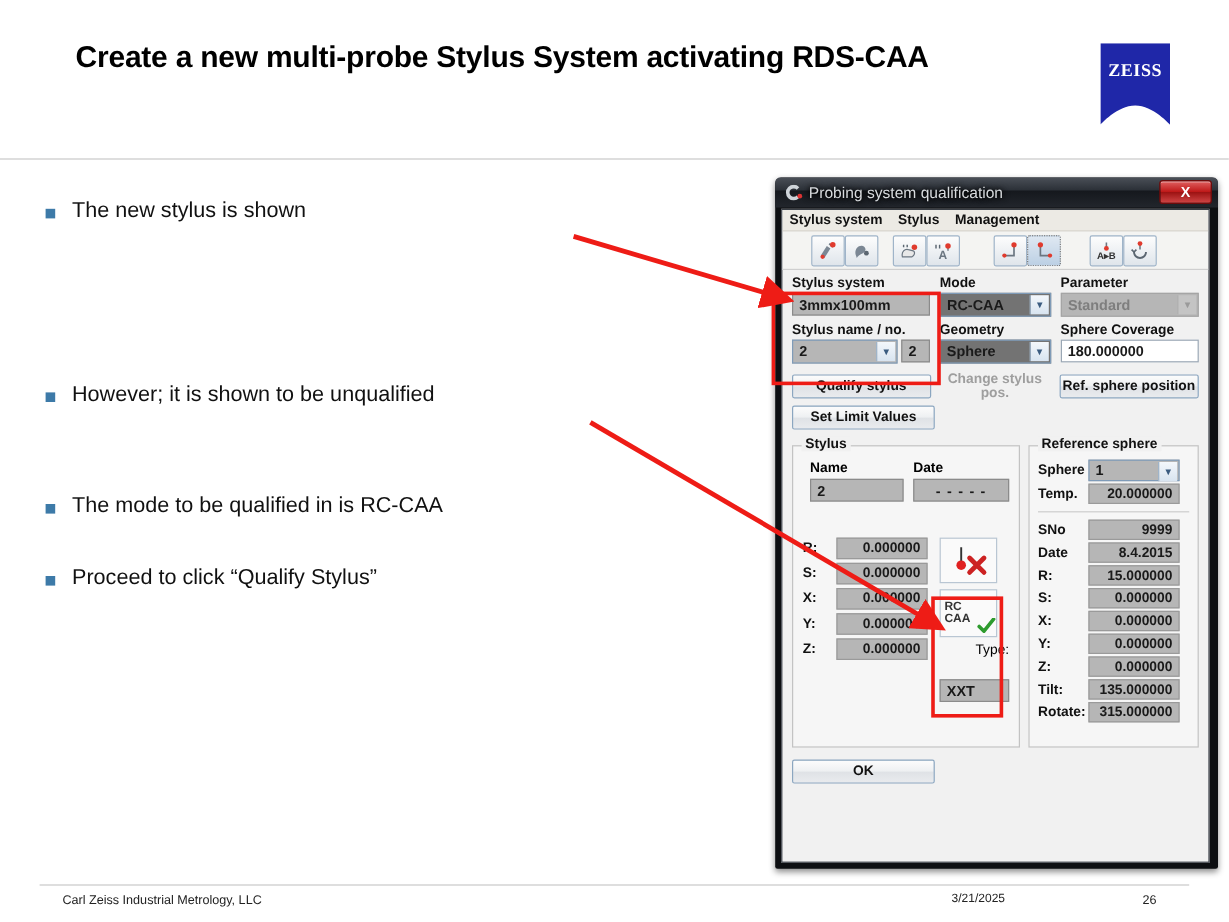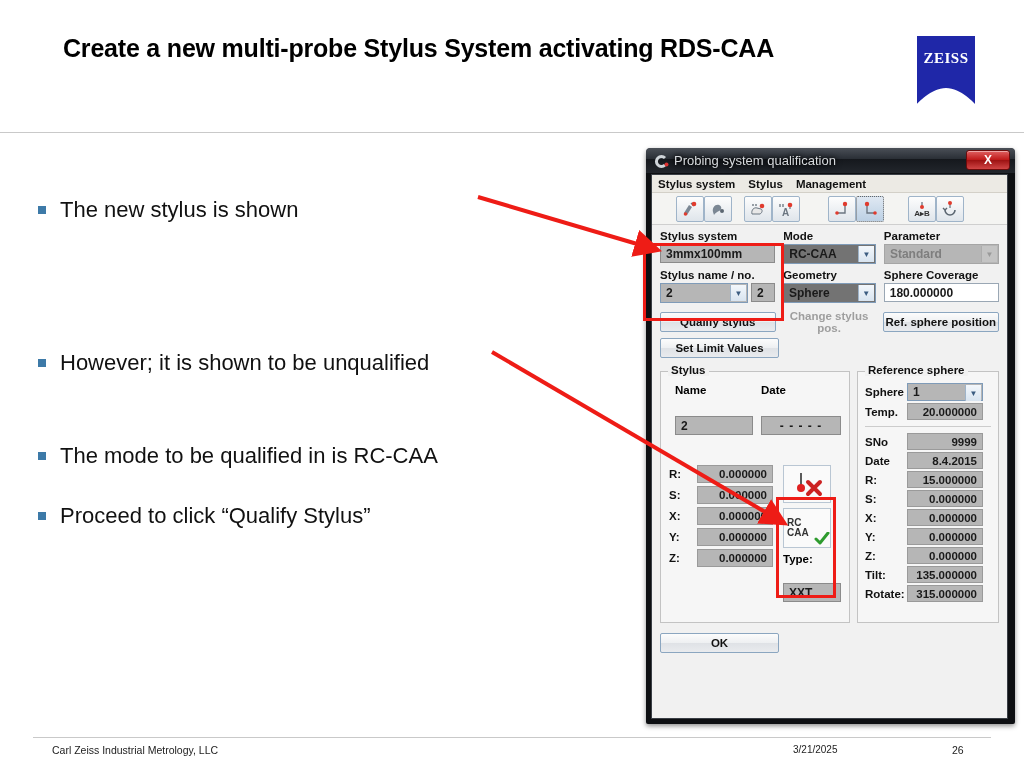--- a/index.html
+++ b/index.html
@@ -22,21 +22,21 @@
   }
   #header-rule{
     position:absolute;left:0;top:132px;width:1024px;height:1px;
     background:#c9c9c9;
   }
 
   
   .bullet{
     position:absolute;left:38px;
     display:flex;align-items:flex-start;
-    font-size:22px;color:#111;line-height:1.2;margin-top:32px;
+    font-size:18px;color:#111;line-height:1.2;
   }
   .bullet .sq{
     width:8px;height:8px;background:#3d7aa8;
     margin-right:14px;margin-top:9px;flex:0 0 auto;
   }
 
   
   #annotations{position:absolute;left:0;top:0;width:1024px;height:768px;pointer-events:none;}
 
   
@@ -351,21 +351,21 @@
       </div>
       <div class="row" style="margin-bottom:13px;">
         <div class="btn" style="width:119px;">Set Limit Values</div>
       </div>
 
       <div class="row" style="gap:7px;">
 
         <div class="group" style="width:190px;height:252px;padding:12px 8px 0 8px;">
           <span class="gtitle">Stylus</span>
 
-          <div style="display:flex;gap:8px;margin-bottom:20px;padding-left:6px;">
+          <div style="display:flex;gap:8px;margin-bottom:3px;padding-left:6px;">
             <div style="width:78px;font-size:11.5px;font-weight:bold;">Name</div>
             <div style="width:80px;font-size:11.5px;font-weight:bold;">Date</div>
           </div>
           <div style="display:flex;gap:8px;margin-bottom:30px;padding-left:6px;">
             <div class="txtbox" style="width:78px;justify-content:flex-start;">2</div>
             <div class="txtbox" style="width:80px;justify-content:center;letter-spacing:1px;">- - - - -</div>
           </div>
 
           <div style="display:flex;gap:10px;">
             <div style="width:104px;">
@@ -399,21 +399,21 @@
                   <path d="M17 14 L29 26 M29 14 L17 26" stroke="#cc2222" stroke-width="4" stroke-linecap="round"></path>
                 </svg>
               </div>
               <div class="statusicon" style="height:40px;flex-direction:column;align-items:flex-start;justify-content:center;padding-left:3px;position:relative;">
                 <span style="font-size:10px;font-weight:bold;line-height:1.05;color:#333;">RC</span>
                 <span style="font-size:10px;font-weight:bold;line-height:1.05;color:#333;">CAA</span>
                 <svg width="16" height="14" viewBox="0 0 16 14" style="position:absolute;right:0px;bottom:1px;">
                   <path d="M2 7 L6 11 L14 1" stroke="#2e9b2e" stroke-width="3" fill="none" stroke-linecap="round" stroke-linejoin="round"></path>
                 </svg>
               </div>
-              <div style="font-size:11.5px;font-weight:bold;margin-top:5px;">Type:</div>
+              <div style="font-size:11.5px;font-weight:normal;margin-top:5px;text-align:right;">Type:</div>
               <div class="txtbox" style="width:58px;justify-content:flex-start;margin-top:18px;">XXT</div>
             </div>
           </div>
         </div>
 
         <div class="group" style="width:154px;height:252px;padding:11px 7px 0 7px;">
           <span class="gtitle">Reference sphere</span>
 
           <div class="rs-row">
             <span class="rs-lbl">Sphere</span>

